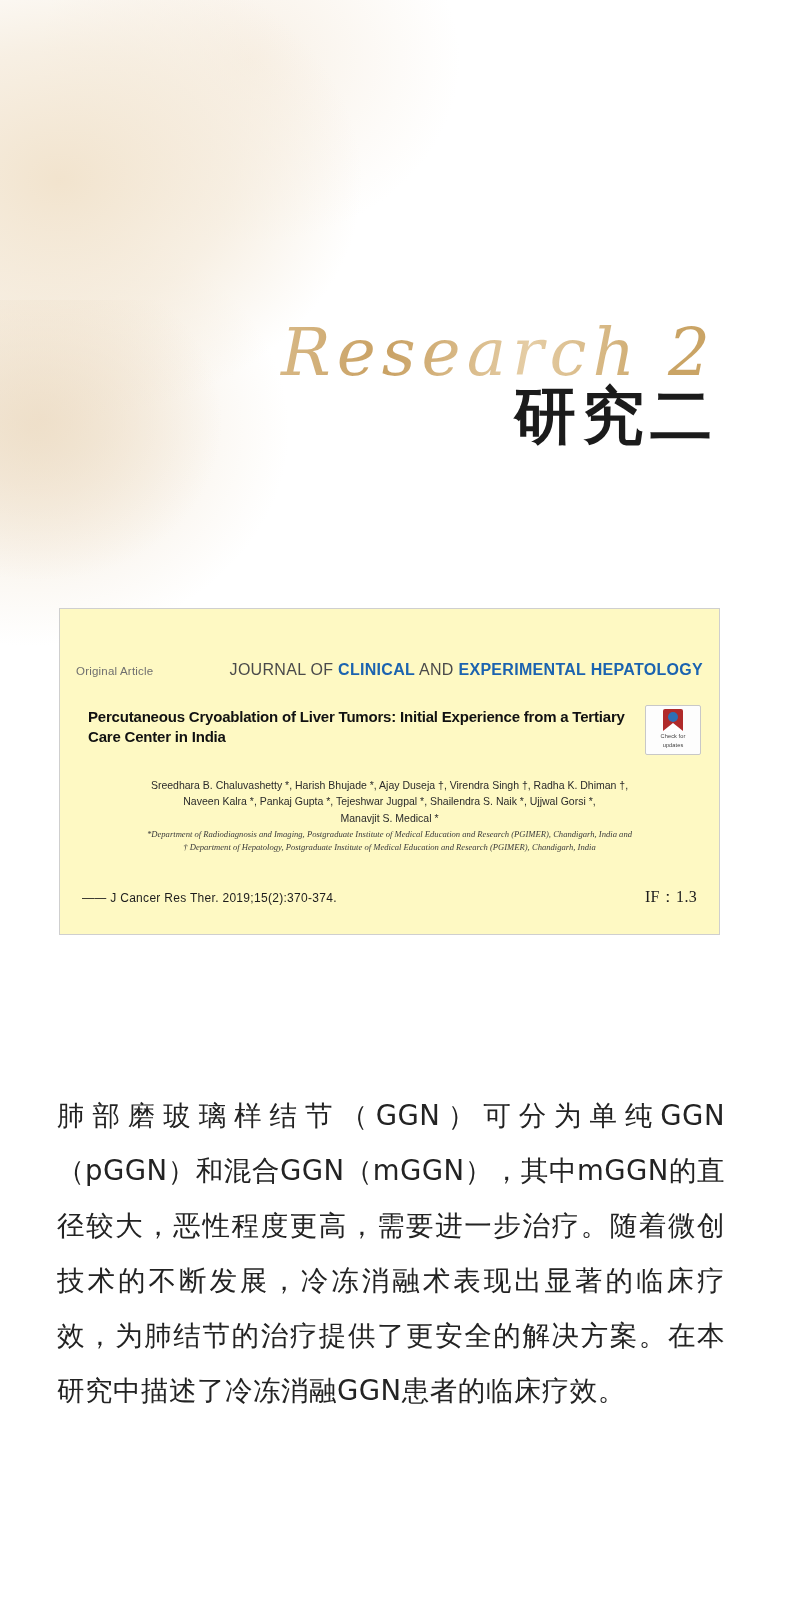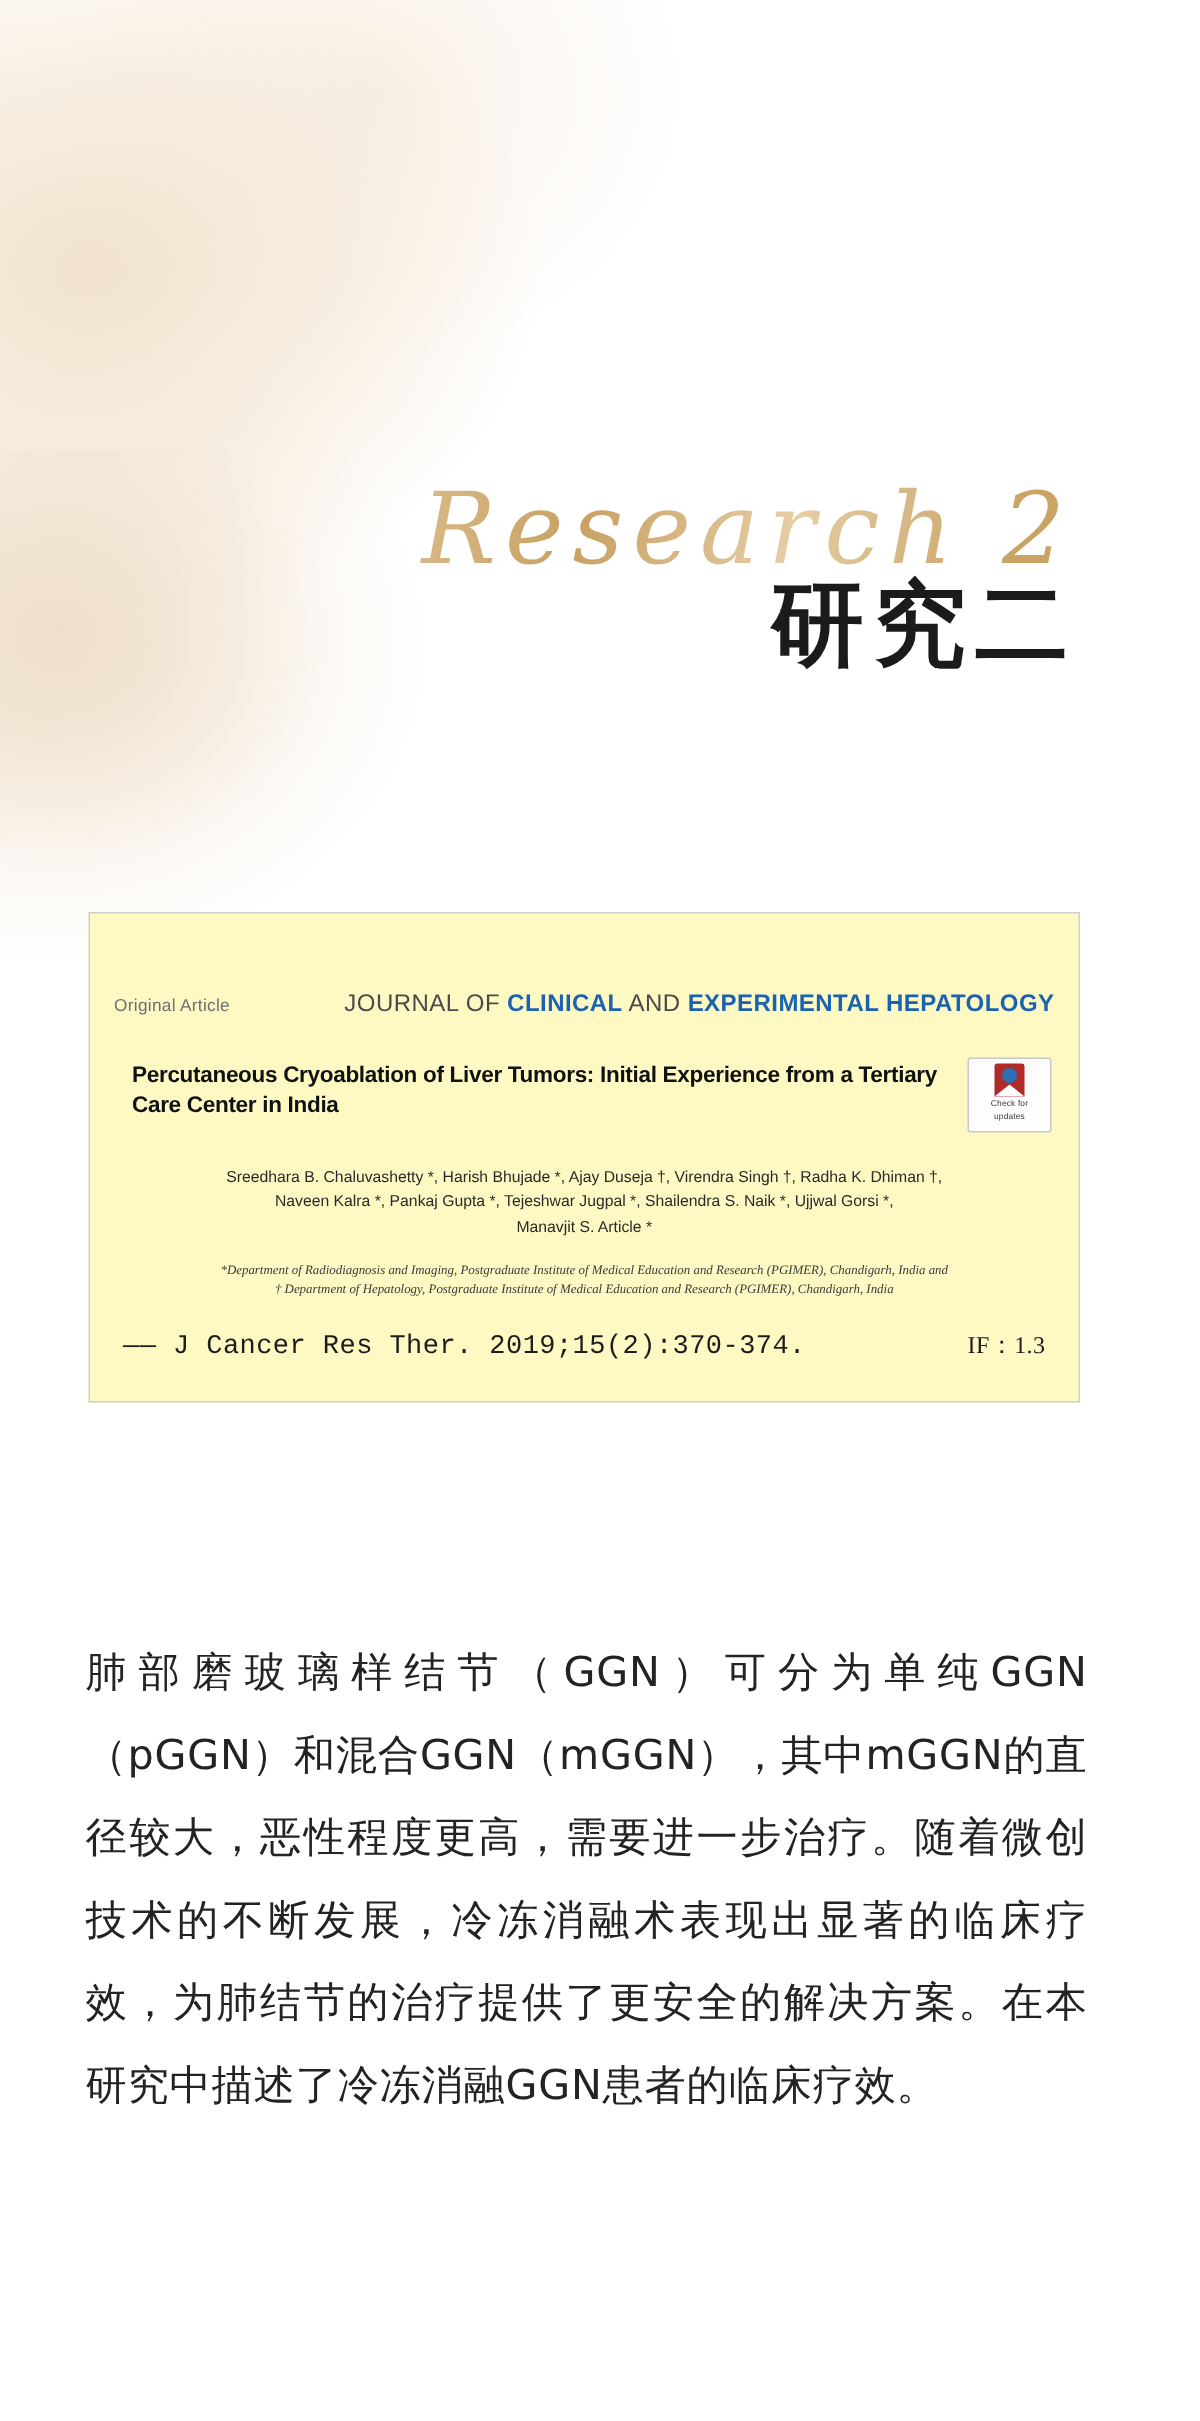--- a/index.html
+++ b/index.html
@@ -147,21 +147,20 @@
     position: absolute;
     left: 28px;
     right: 28px;
     top: 219px;
     text-align: center;
     font-family: "Liberation Serif", serif;
     font-style: italic;
     font-size: 8.6px;
     color: #3a3a3a;
     line-height: 1.5;
-    margin-top: 12px;
   }
 
   
   .badge {
     position: absolute;
     right: 18px;
     top: 96px;
     width: 56px;
     height: 50px;
     border: 1px solid #c8c8c8;
@@ -212,22 +211,22 @@
   .card-footer {
     position: absolute;
     left: 22px;
     right: 22px;
     bottom: 26px;
     display: flex;
     align-items: baseline;
     justify-content: space-between;
   }
   .cite {
-    font-family: Liberation Mono, monospace;
-    font-size: 18px;
+    font-family: Liberation Sans, sans-serif;
+    font-size: 12px;
     color: #1d1d1d;
     letter-spacing: 0.3px;
   }
   .impact {
     font-family: Liberation Serif, serif;
     font-size: 16px;
     color: #1d1d1d;
     letter-spacing: 0.3px;
     white-space: nowrap;
   }
@@ -271,21 +270,21 @@
 
   <div class="badge">
     <div class="badge-mark"></div>
     <div class="badge-text">Check for</div>
     <div class="badge-text">updates</div>
   </div>
 
   <div class="authors">
     <div>Sreedhara B. Chaluvashetty *, Harish Bhujade *, Ajay Duseja †, Virendra Singh †, Radha K. Dhiman †,</div>
     <div>Naveen Kalra *, Pankaj Gupta *, Tejeshwar Jugpal *, Shailendra S. Naik *, Ujjwal Gorsi *,</div>
-    <div>Manavjit S. Article *</div>
+    <div>Manavjit S. Medical *</div>
   </div>
 
   <div class="affil">
     <div>*Department of Radiodiagnosis and Imaging, Postgraduate Institute of Medical Education and Research (PGIMER), Chandigarh, India and</div>
     <div>† Department of Hepatology, Postgraduate Institute of Medical Education and Research (PGIMER), Chandigarh, India</div>
   </div>
 
   <div class="card-footer">
     <span class="cite">—— J Cancer Res Ther. 2019;15(2):370-374.</span>
     <span class="impact">IF：1.3</span>

